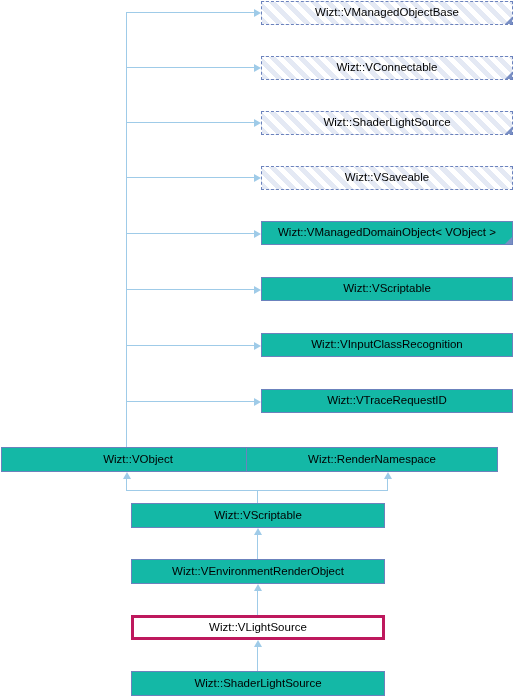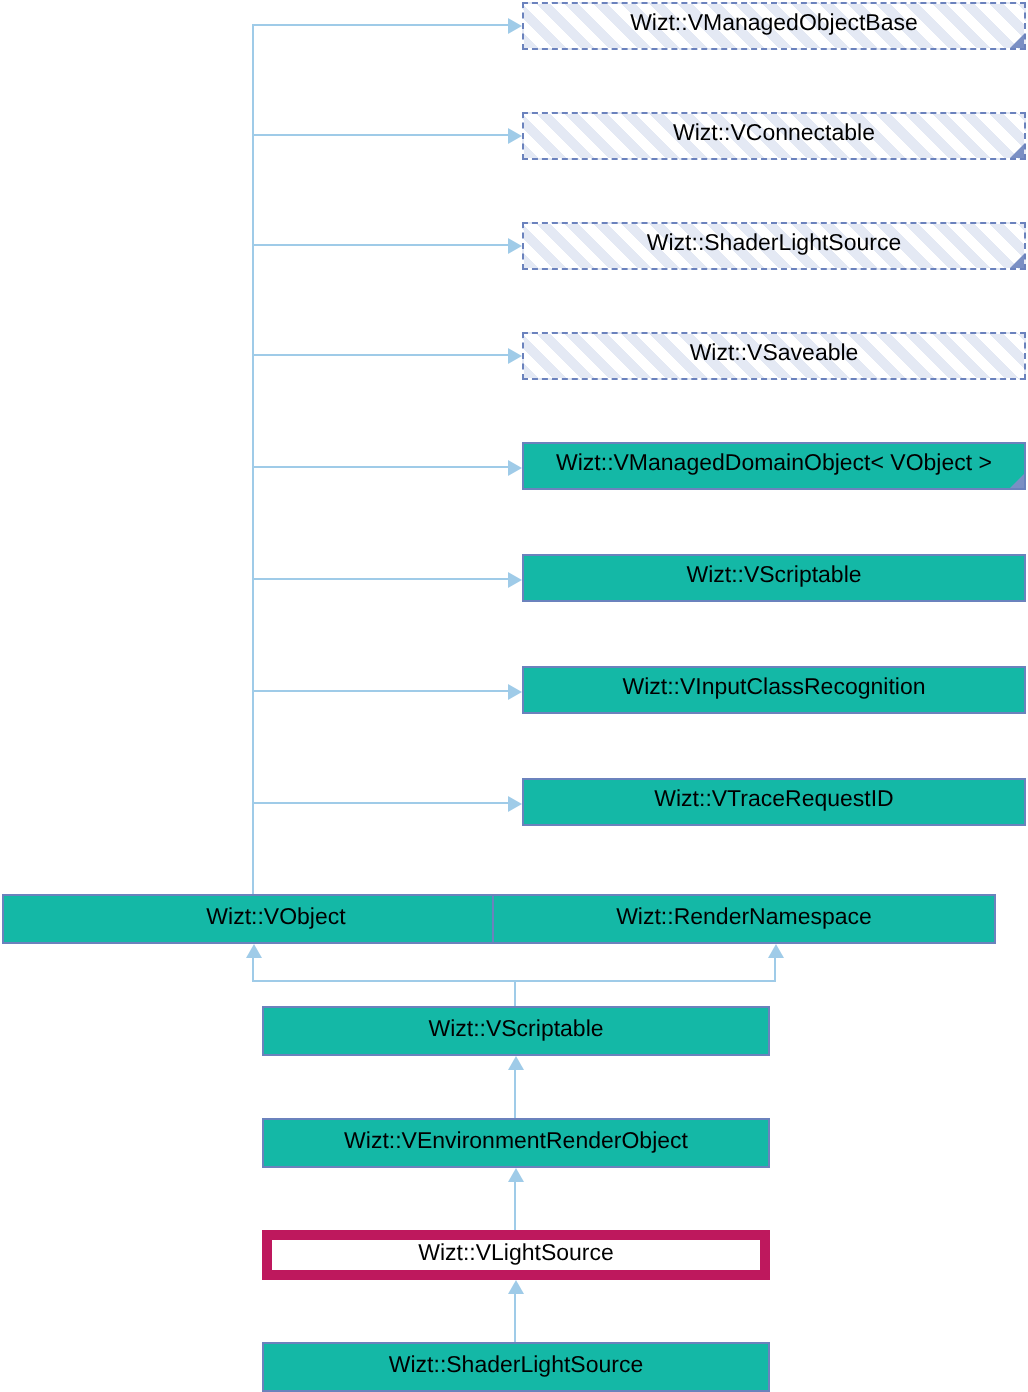--- a/index.html
+++ b/index.html
@@ -46,21 +46,21 @@
       45deg,
       #e4e9f4 0px,
       #e4e9f4 5px,
       #ffffff 5px,
       #ffffff 10px
     );
   }
   
   .node.current {
     background: #ffffff;
-    border: 5px solid #be185d;
+    border: 3px solid #be185d;
   }
   .node .label {
     position: relative;
     z-index: 2;
     padding: 0 4px;
   }
   
   .corner-tri {
     position: absolute;
     right: 0px;

